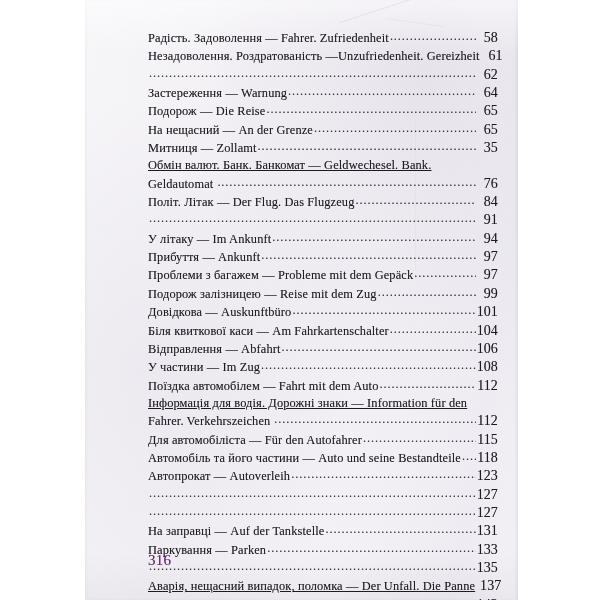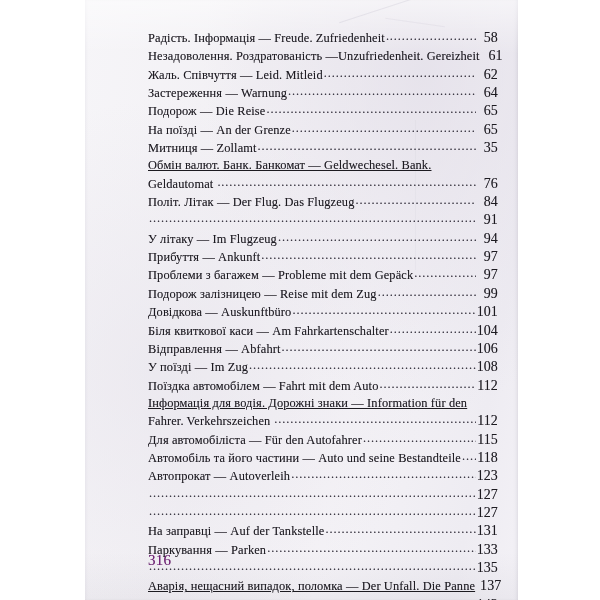--- a/index.html
+++ b/index.html
@@ -104,46 +104,45 @@
 <body>
 
 <div id="page-sheet">
   <div class="crease" style="left:252px; top:8px; width:92px; height:1px; transform:rotate(-18deg); opacity:.55;"></div>
   <div class="crease" style="left:300px; top:22px; width:60px; height:1px; transform:rotate(8deg); opacity:.35;"></div>
   <div class="crease" style="left:330px; top:120px; width:1px; height:150px; opacity:.22;"></div>
 </div>
 
 <div id="toc">
     <div class="toc-entry">
-      <span class="toc-title">Радість. Інформація — Freude. Zufriedenheit</span>
+      <span class="toc-title">Радість. Задоволення — Fahrer. Zufriedenheit</span>
       <span class="toc-leader">...............................................................................................................................................................</span>
       <span class="toc-page">58</span>
     </div>
     <div class="toc-entry">
       <span class="toc-title">Незадоволення. Роздратованість —Unzufriedenheit. Gereizheit</span>
       <span class="toc-leader">...............................................................................................................................................................</span>
       <span class="toc-page">61</span>
     </div>
     <div class="toc-entry">
-      <span class="toc-title">Жаль. Співчуття — Leid. Mitleid</span>
       <span class="toc-leader">...............................................................................................................................................................</span>
       <span class="toc-page">62</span>
     </div>
     <div class="toc-entry">
       <span class="toc-title">Застереження — Warnung</span>
       <span class="toc-leader">...............................................................................................................................................................</span>
       <span class="toc-page">64</span>
     </div>
     <div class="toc-entry">
       <span class="toc-title">Подорож — Die Reise</span>
       <span class="toc-leader">...............................................................................................................................................................</span>
       <span class="toc-page">65</span>
     </div>
     <div class="toc-entry">
-      <span class="toc-title">На поїзді — An der Grenze</span>
+      <span class="toc-title">На нещасний — An der Grenze</span>
       <span class="toc-leader">...............................................................................................................................................................</span>
       <span class="toc-page">65</span>
     </div>
     <div class="toc-entry">
       <span class="toc-title">Митниця — Zollamt</span>
       <span class="toc-leader">...............................................................................................................................................................</span>
       <span class="toc-page">35</span>
     </div>
     <div class="toc-entry nopage">
       <span class="toc-title pad-r">Обмін валют. Банк. Банкомат — Geldwechesel. Bank.</span>
@@ -158,21 +157,21 @@
     <div class="toc-entry">
       <span class="toc-title">Політ. Літак — Der Flug. Das Flugzeug</span>
       <span class="toc-leader">...............................................................................................................................................................</span>
       <span class="toc-page">84</span>
     </div>
     <div class="toc-entry">
       <span class="toc-leader">...............................................................................................................................................................</span>
       <span class="toc-page">91</span>
     </div>
     <div class="toc-entry">
-      <span class="toc-title">У літаку — Im Flugzeug</span>
+      <span class="toc-title">У літаку — Im Ankunft</span>
       <span class="toc-leader">...............................................................................................................................................................</span>
       <span class="toc-page">94</span>
     </div>
     <div class="toc-entry">
       <span class="toc-title">Прибуття — Ankunft</span>
       <span class="toc-leader">...............................................................................................................................................................</span>
       <span class="toc-page">97</span>
     </div>
     <div class="toc-entry">
       <span class="toc-title">Проблеми з багажем — Probleme mit dem Gepäck</span>
@@ -193,21 +192,21 @@
       <span class="toc-title">Біля квиткової каси — Am Fahrkartenschalter</span>
       <span class="toc-leader">...............................................................................................................................................................</span>
       <span class="toc-page">104</span>
     </div>
     <div class="toc-entry">
       <span class="toc-title">Відправлення — Abfahrt</span>
       <span class="toc-leader">...............................................................................................................................................................</span>
       <span class="toc-page">106</span>
     </div>
     <div class="toc-entry">
-      <span class="toc-title">У поїзді — Im Zug</span>
+      <span class="toc-title">У частини — Im Zug</span>
       <span class="toc-leader">...............................................................................................................................................................</span>
       <span class="toc-page">108</span>
     </div>
     <div class="toc-entry">
       <span class="toc-title">Поїздка автомобілем — Fahrt mit dem Auto</span>
       <span class="toc-leader">...............................................................................................................................................................</span>
       <span class="toc-page">112</span>
     </div>
     <div class="toc-entry nopage">
       <span class="toc-title pad-r">Інформація для водія. Дорожні знаки — Information für den</span>

